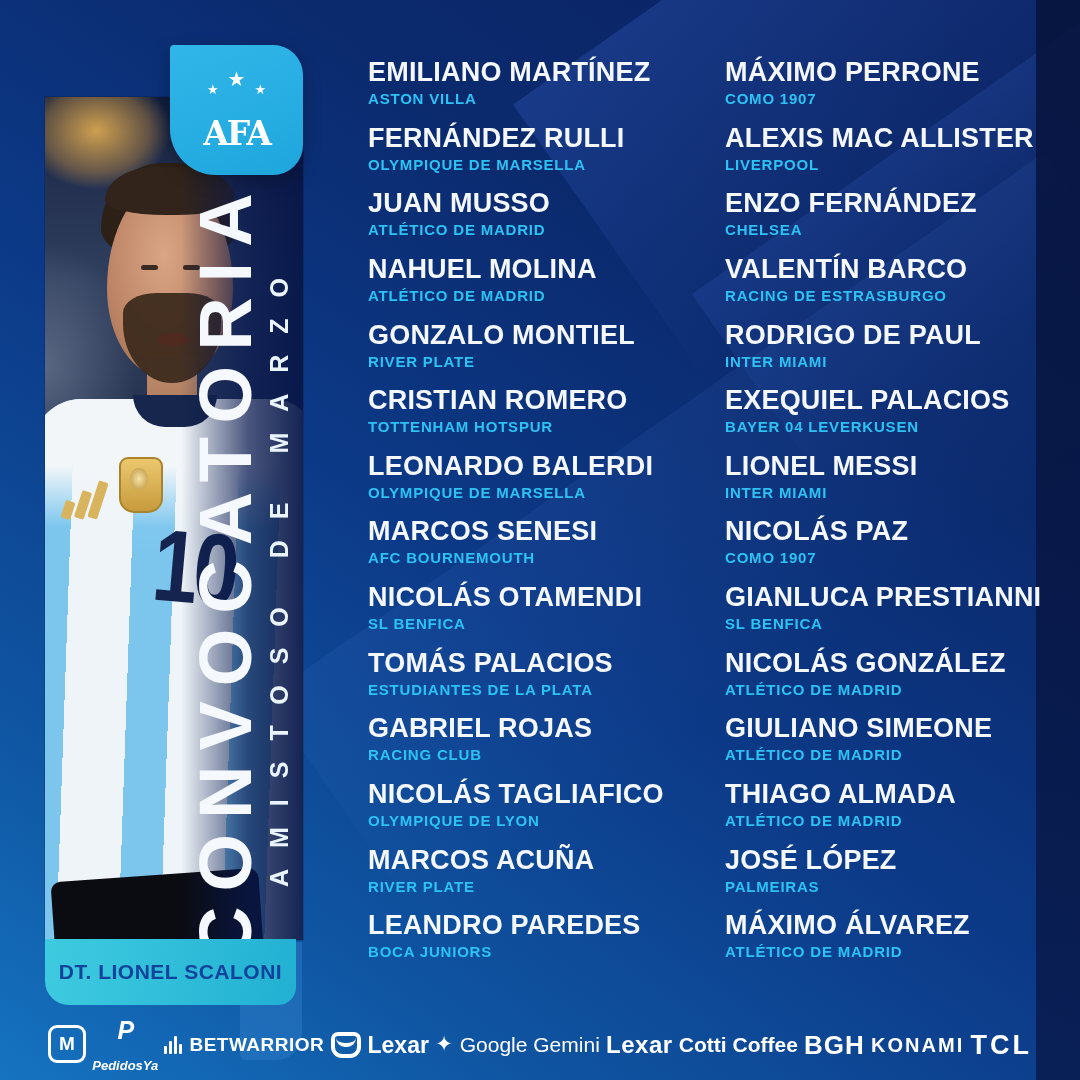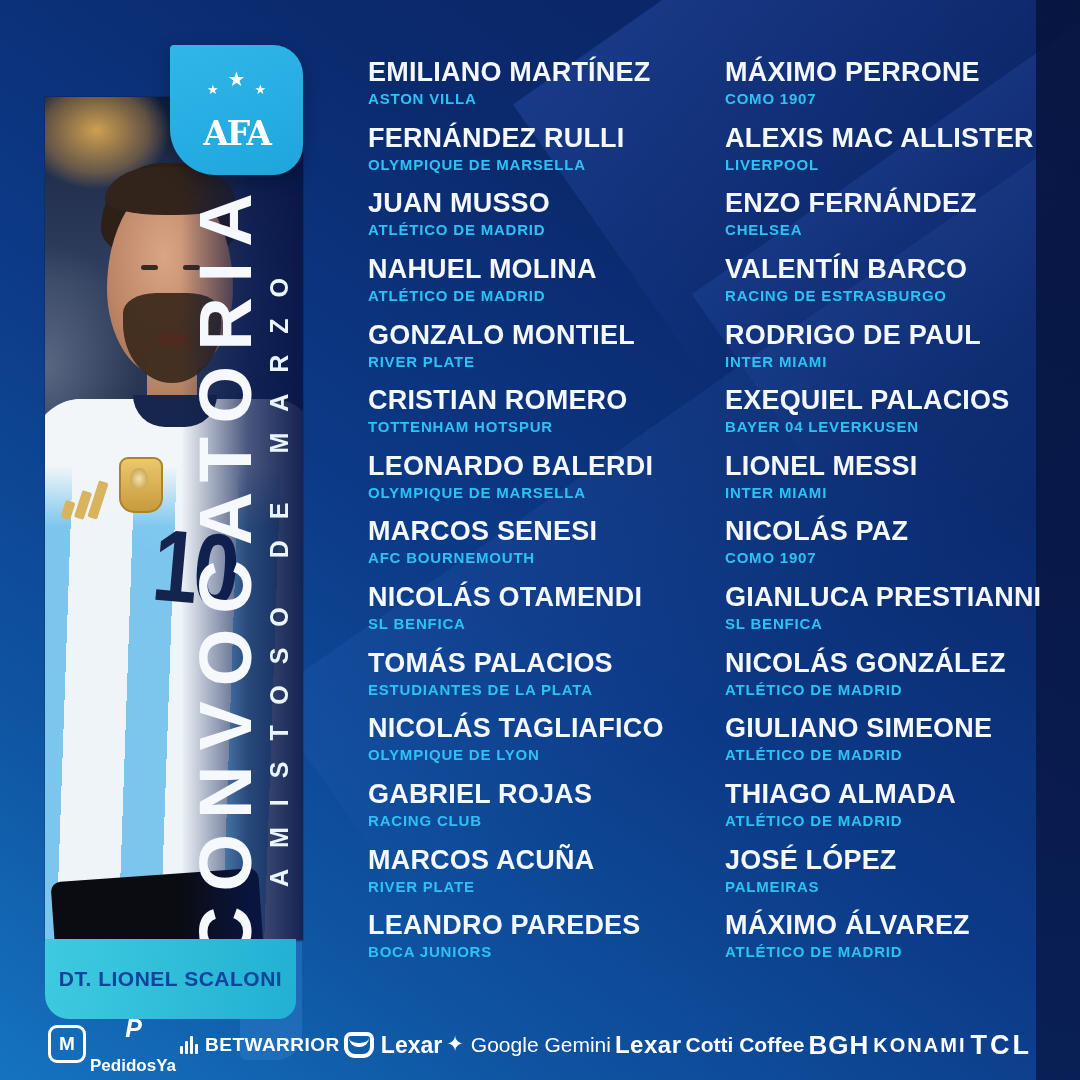--- a/index.html
+++ b/index.html
@@ -79,41 +79,41 @@
 
   
   .v-title{position:absolute;left:-160px;top:532px;width:772px;height:84px;transform:rotate(-90deg);
     font-weight:800;font-size:74px;line-height:84px;letter-spacing:15px;color:#f5f8fd;
     text-align:center;white-space:nowrap;}
   .v-subtitle{position:absolute;left:-106px;top:557px;width:770px;height:30px;transform:rotate(-90deg);
     font-weight:700;font-size:25px;line-height:30px;letter-spacing:21px;color:#eaf4fd;
     text-align:center;white-space:nowrap;}
 
   
-  .coach{position:absolute;left:45px;top:939px;width:251px;height:80px;
+  .coach{position:absolute;left:45px;top:939px;width:251px;height:66px;
     background:linear-gradient(100deg,#3ecbe0,#22b0d3);border-radius:0 0 18px 24px;
     display:flex;align-items:center;justify-content:center;
     font-weight:700;font-size:21px;letter-spacing:.5px;color:#10439a;}
 
   
   .col{position:absolute;top:57px;width:372px;}
   .col.left{left:368px;} .col.right{left:725px;}
   .prow{height:65.65px;}
   .pname{display:block;font-weight:700;font-size:27px;line-height:31px;letter-spacing:.2px;color:#f4f7fc;white-space:nowrap;}
   .pclub{display:block;margin-top:2px;font-weight:700;font-size:15px;line-height:17px;letter-spacing:.8px;color:#2cc3f4;white-space:nowrap;}
 
   
   .sponsors{position:absolute;left:48px;top:1016px;width:984px;height:58px;
     display:flex;align-items:center;justify-content:space-between;color:#fff;}
   .sponsor{display:flex;align-items:center;gap:7px;white-space:nowrap;}
   .sp-mcd{width:32px;height:32px;border:3px solid #fff;border-radius:9px;display:flex;
     align-items:center;justify-content:center;font-weight:700;font-size:19px;transform:translateY(-1px);}
   .sp-pya{display:flex;flex-direction:column;align-items:center;line-height:1;}
   .sp-pya .pglyph{font-weight:800;font-size:25px;font-style:italic;letter-spacing:-1px;}
-  .sp-pya .plabel{font-weight:700;font-size:17px;margin-top:16px;}
+  .sp-pya .plabel{font-weight:700;font-size:13px;font-style:italic;margin-top:16px;}
   .sp-bars{display:flex;align-items:flex-end;gap:2px;height:18px;}
   .sp-bars i{display:block;width:3px;background:#fff;border-radius:1px;}
   .sp-bars i:nth-child(1){height:8px;} .sp-bars i:nth-child(2){height:13px;}
   .sp-bars i:nth-child(3){height:18px;} .sp-bars i:nth-child(4){height:10px;}
   .sp-didi{position:relative;width:22px;height:18px;border:4px solid #fff;border-radius:7px 7px 11px 11px;}
   .sp-didi::after{content:"";position:absolute;left:1px;right:1px;top:-1px;height:8px;
     border-bottom:4px solid #fff;border-radius:0 0 9px 9px;}
   .lab-bw{font-weight:800;font-size:19px;letter-spacing:.5px;}
   .lab-didi{font-weight:800;font-size:23px;}
   .lab-gem{font-weight:400;font-size:21px;}
@@ -209,26 +209,26 @@
       </div>
       <div class="prow">
         <span class="pname">NICOLÁS OTAMENDI</span>
         <span class="pclub">SL BENFICA</span>
       </div>
       <div class="prow">
         <span class="pname">TOMÁS PALACIOS</span>
         <span class="pclub">ESTUDIANTES DE LA PLATA</span>
       </div>
       <div class="prow">
+        <span class="pname">GABRIEL ROJAS</span>
+        <span class="pclub">RACING CLUB</span>
+      </div>
+      <div class="prow">
         <span class="pname">NICOLÁS TAGLIAFICO</span>
         <span class="pclub">OLYMPIQUE DE LYON</span>
-      </div>
-      <div class="prow">
-        <span class="pname">GABRIEL ROJAS</span>
-        <span class="pclub">RACING CLUB</span>
       </div>
       <div class="prow">
         <span class="pname">MARCOS ACUÑA</span>
         <span class="pclub">RIVER PLATE</span>
       </div>
       <div class="prow">
         <span class="pname">LEANDRO PAREDES</span>
         <span class="pclub">BOCA JUNIORS</span>
       </div>
     </div>

